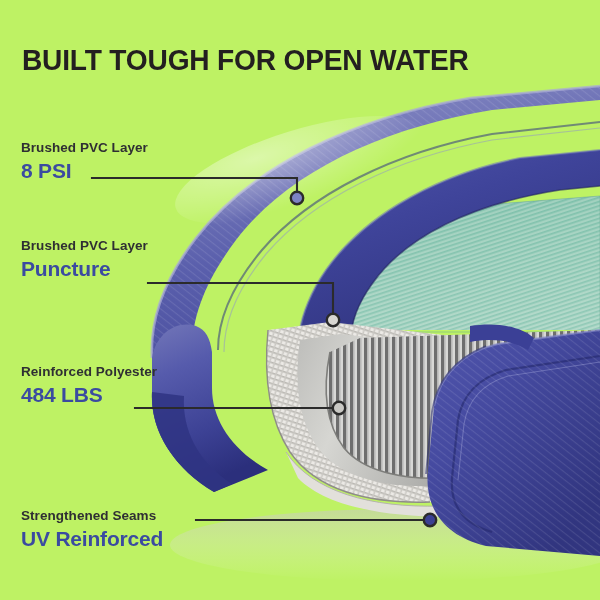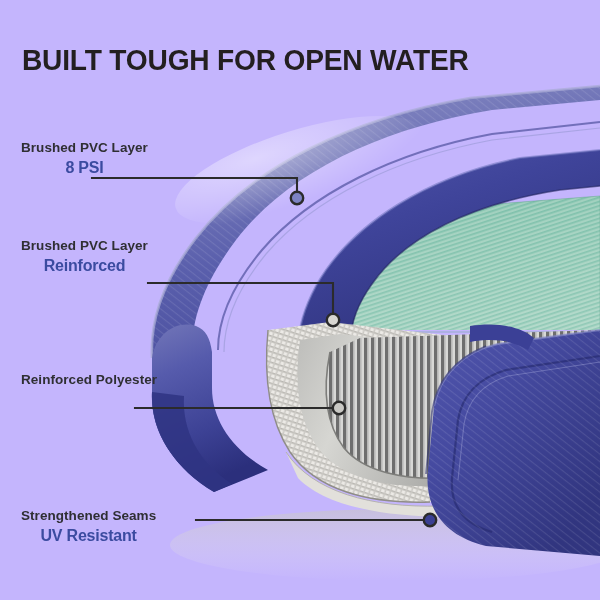--- a/index.html
+++ b/index.html
@@ -4,21 +4,21 @@
 <style>
   html,body{margin:0;padding:0;}
   body{
     width:600px;height:600px;
     background:#f7f6f3;
     font-family:"Liberation Sans", sans-serif;
     overflow:hidden;
     position:relative;
     -webkit-font-smoothing:antialiased;
   }
-  #stage{position:absolute;inset:0;width:600px;height:600px;overflow:hidden;background:#c4b5fd;text-align:center;}
+  #stage{position:absolute;inset:0;width:600px;height:600px;overflow:hidden;background:#bef264;}
 
   
   #artwork{position:absolute;inset:0;}
 
   
   .title{
     position:absolute;
     left:22px; top:44px;
     font-size:29px;
     font-weight:bold;
@@ -33,32 +33,32 @@
   
   .callout{position:absolute;white-space:nowrap;}
   .callout .sub{
     font-size:13.5px;
     color:#2f2f33;
     font-weight:bold;
     letter-spacing:0.05px;
     line-height:1.2;
   }
   .callout .val{
-    font-size:16px;
+    font-size:21px;
     font-weight:bold;
     color:#3b4ba0;
     letter-spacing:-0.2px;
     line-height:1.12;
     margin-top:3px;
   }
   .callout .val .l2{display:block;}
 
   #c1{left:21px; top:140px;}
   #c2{left:21px; top:238px;}
-  #c3{left:21px; top:372px;}
+  #c3{left:21px; top:364px;}
   #c4{left:21px; top:508px;}
 
   
   #leaders{position:absolute;inset:0;}
 </style>
 </head>
 <body>
 
 <div id="stage">
 
@@ -223,28 +223,31 @@
   <div class="callout" id="c1">
     <div class="sub">Brushed PVC Layer</div>
     <div class="val">
       <span>8 PSI</span>
     </div>
   </div>
 
   <div class="callout" id="c2">
     <div class="sub">Brushed PVC Layer</div>
     <div class="val">
-      <span class="l2">Reinforced</span>
+      <span class="l2">Puncture</span>
     </div>
   </div>
 
   <div class="callout" id="c3">
     <div class="sub">Reinforced Polyester</div>
+    <div class="val">
+      <span>484 LBS</span>
+    </div>
   </div>
 
   <div class="callout" id="c4">
     <div class="sub">Strengthened Seams</div>
     <div class="val">
-      <span>UV Resistant</span>
+      <span>UV Reinforced</span>
     </div>
   </div>
 
 </div>
 
 </body></html>

